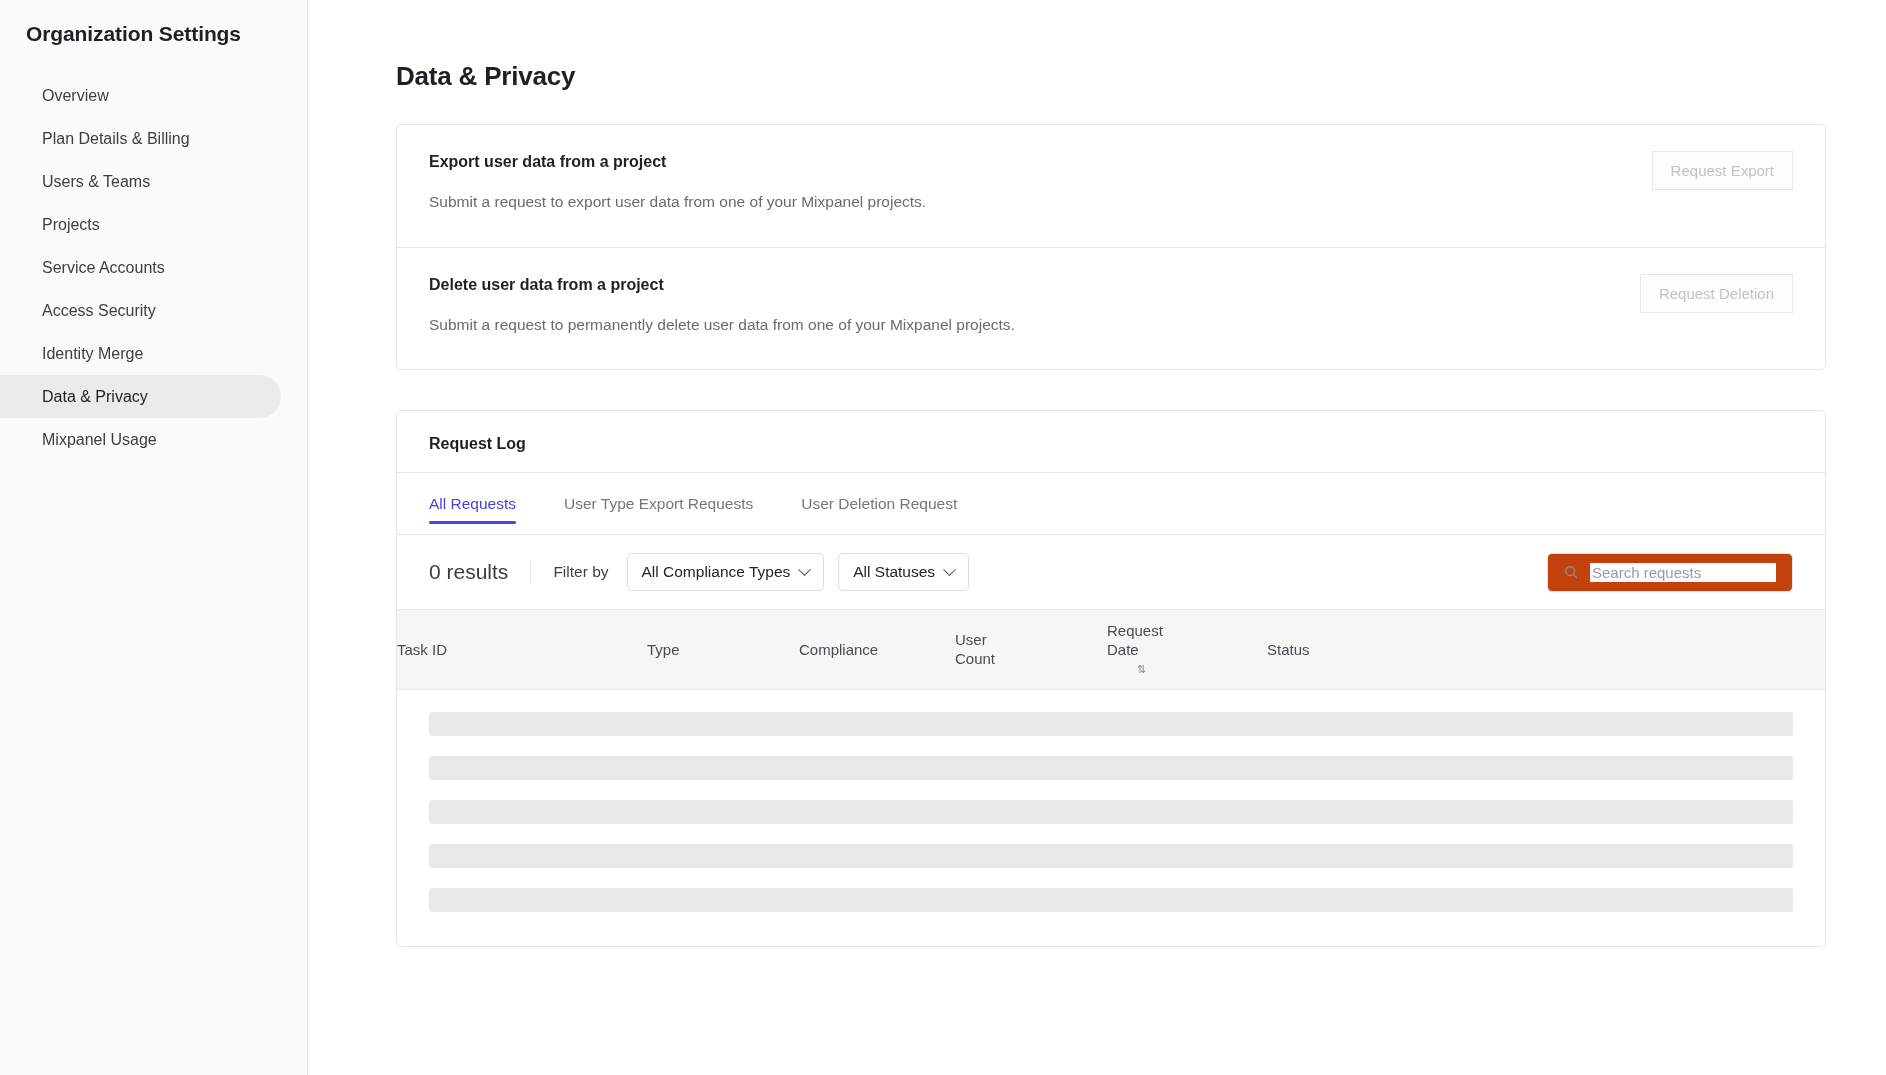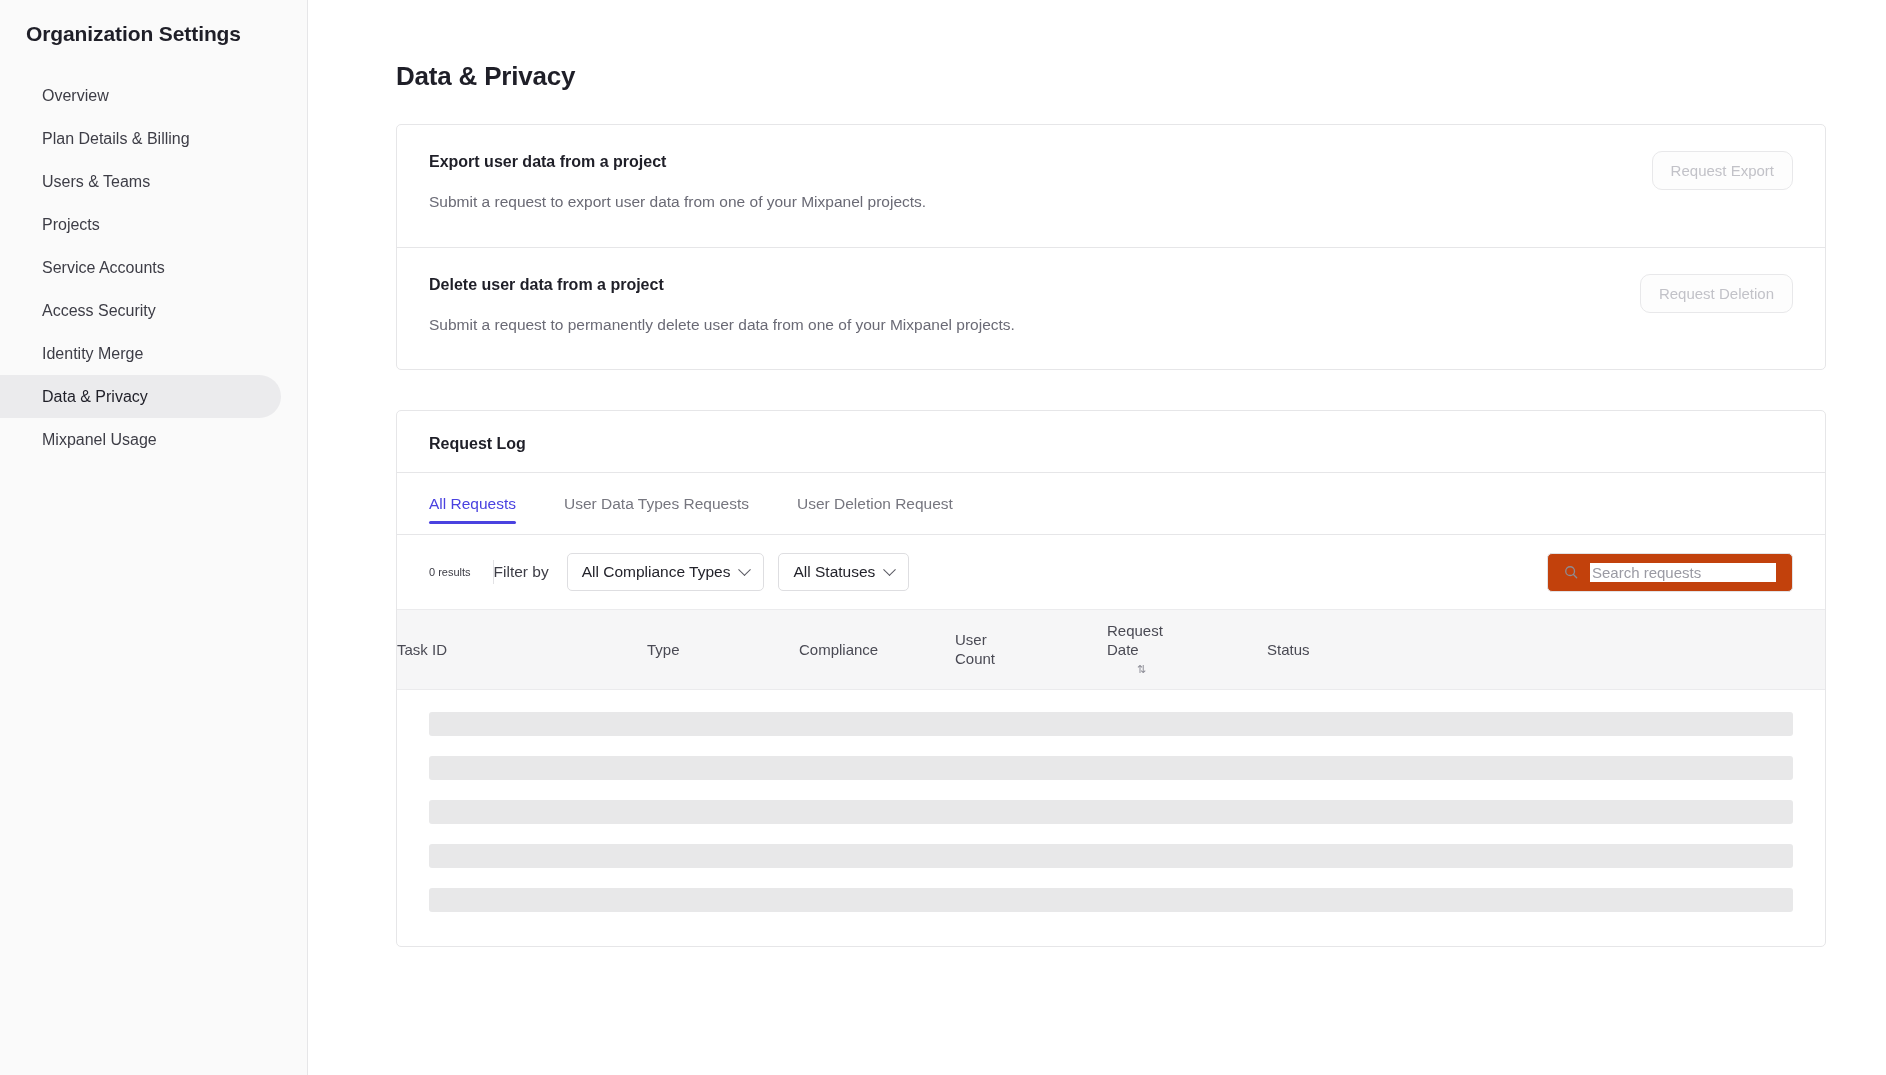--- a/index.html
+++ b/index.html
@@ -93,21 +93,21 @@
     color: #6a6a75;
   }
   .ghost-btn {
     position: absolute;
     top: 26px;
     right: 32px;
     border: 1px solid #e8e8ea;
     background: #fdfdfd;
     color: #c2c2c8;
     font-size: 15px;
-    border-radius: 10px;
+    border-radius: 0;
     padding: 10px 18px;
     cursor: default;
     font-family: "Liberation Sans", sans-serif;
   }
 
   
   .log-head {
     padding: 24px 32px 19px 32px;
     font-size: 16px;
     font-weight: bold;
@@ -141,30 +141,31 @@
   }
 
   .filter-bar {
     display: flex;
     align-items: center;
     padding: 16px 32px;
     height: 74px;
     gap: 0;
   }
   .results-count {
-    font-size: 11px;
+    font-size: 21px;
     color: #3d3d46;
     padding-right: 22px;
     border-right: 1px solid #e2e2e5;
     height: 24px;
     line-height: 24px;
   }
   .filter-label {
     font-size: 15.5px;
     color: #3d3d46;
+    margin-left: 22px;
     margin-right: 18px;
   }
   .select {
     display: inline-flex;
     align-items: center;
     gap: 10px;
     border: 1px solid #dedee1;
     background: #fff;
     border-radius: 5px;
     padding: 9px 14px;
@@ -292,21 +293,21 @@
     </section>
 
     <section class="card">
       <div class="log-head">Request Log</div>
 
       <div class="tabs">
         <div class="tab active">
           <span>All Requests</span>
         </div>
         <div class="tab">
-          <span>User Data Types Requests</span>
+          <span>User Type Export Requests</span>
         </div>
         <div class="tab">
           <span>User Deletion Request</span>
         </div>
       </div>
 
       <div class="filter-bar">
         <div class="results-count">0 results</div>
         <div class="filter-label">Filter by</div>
 

